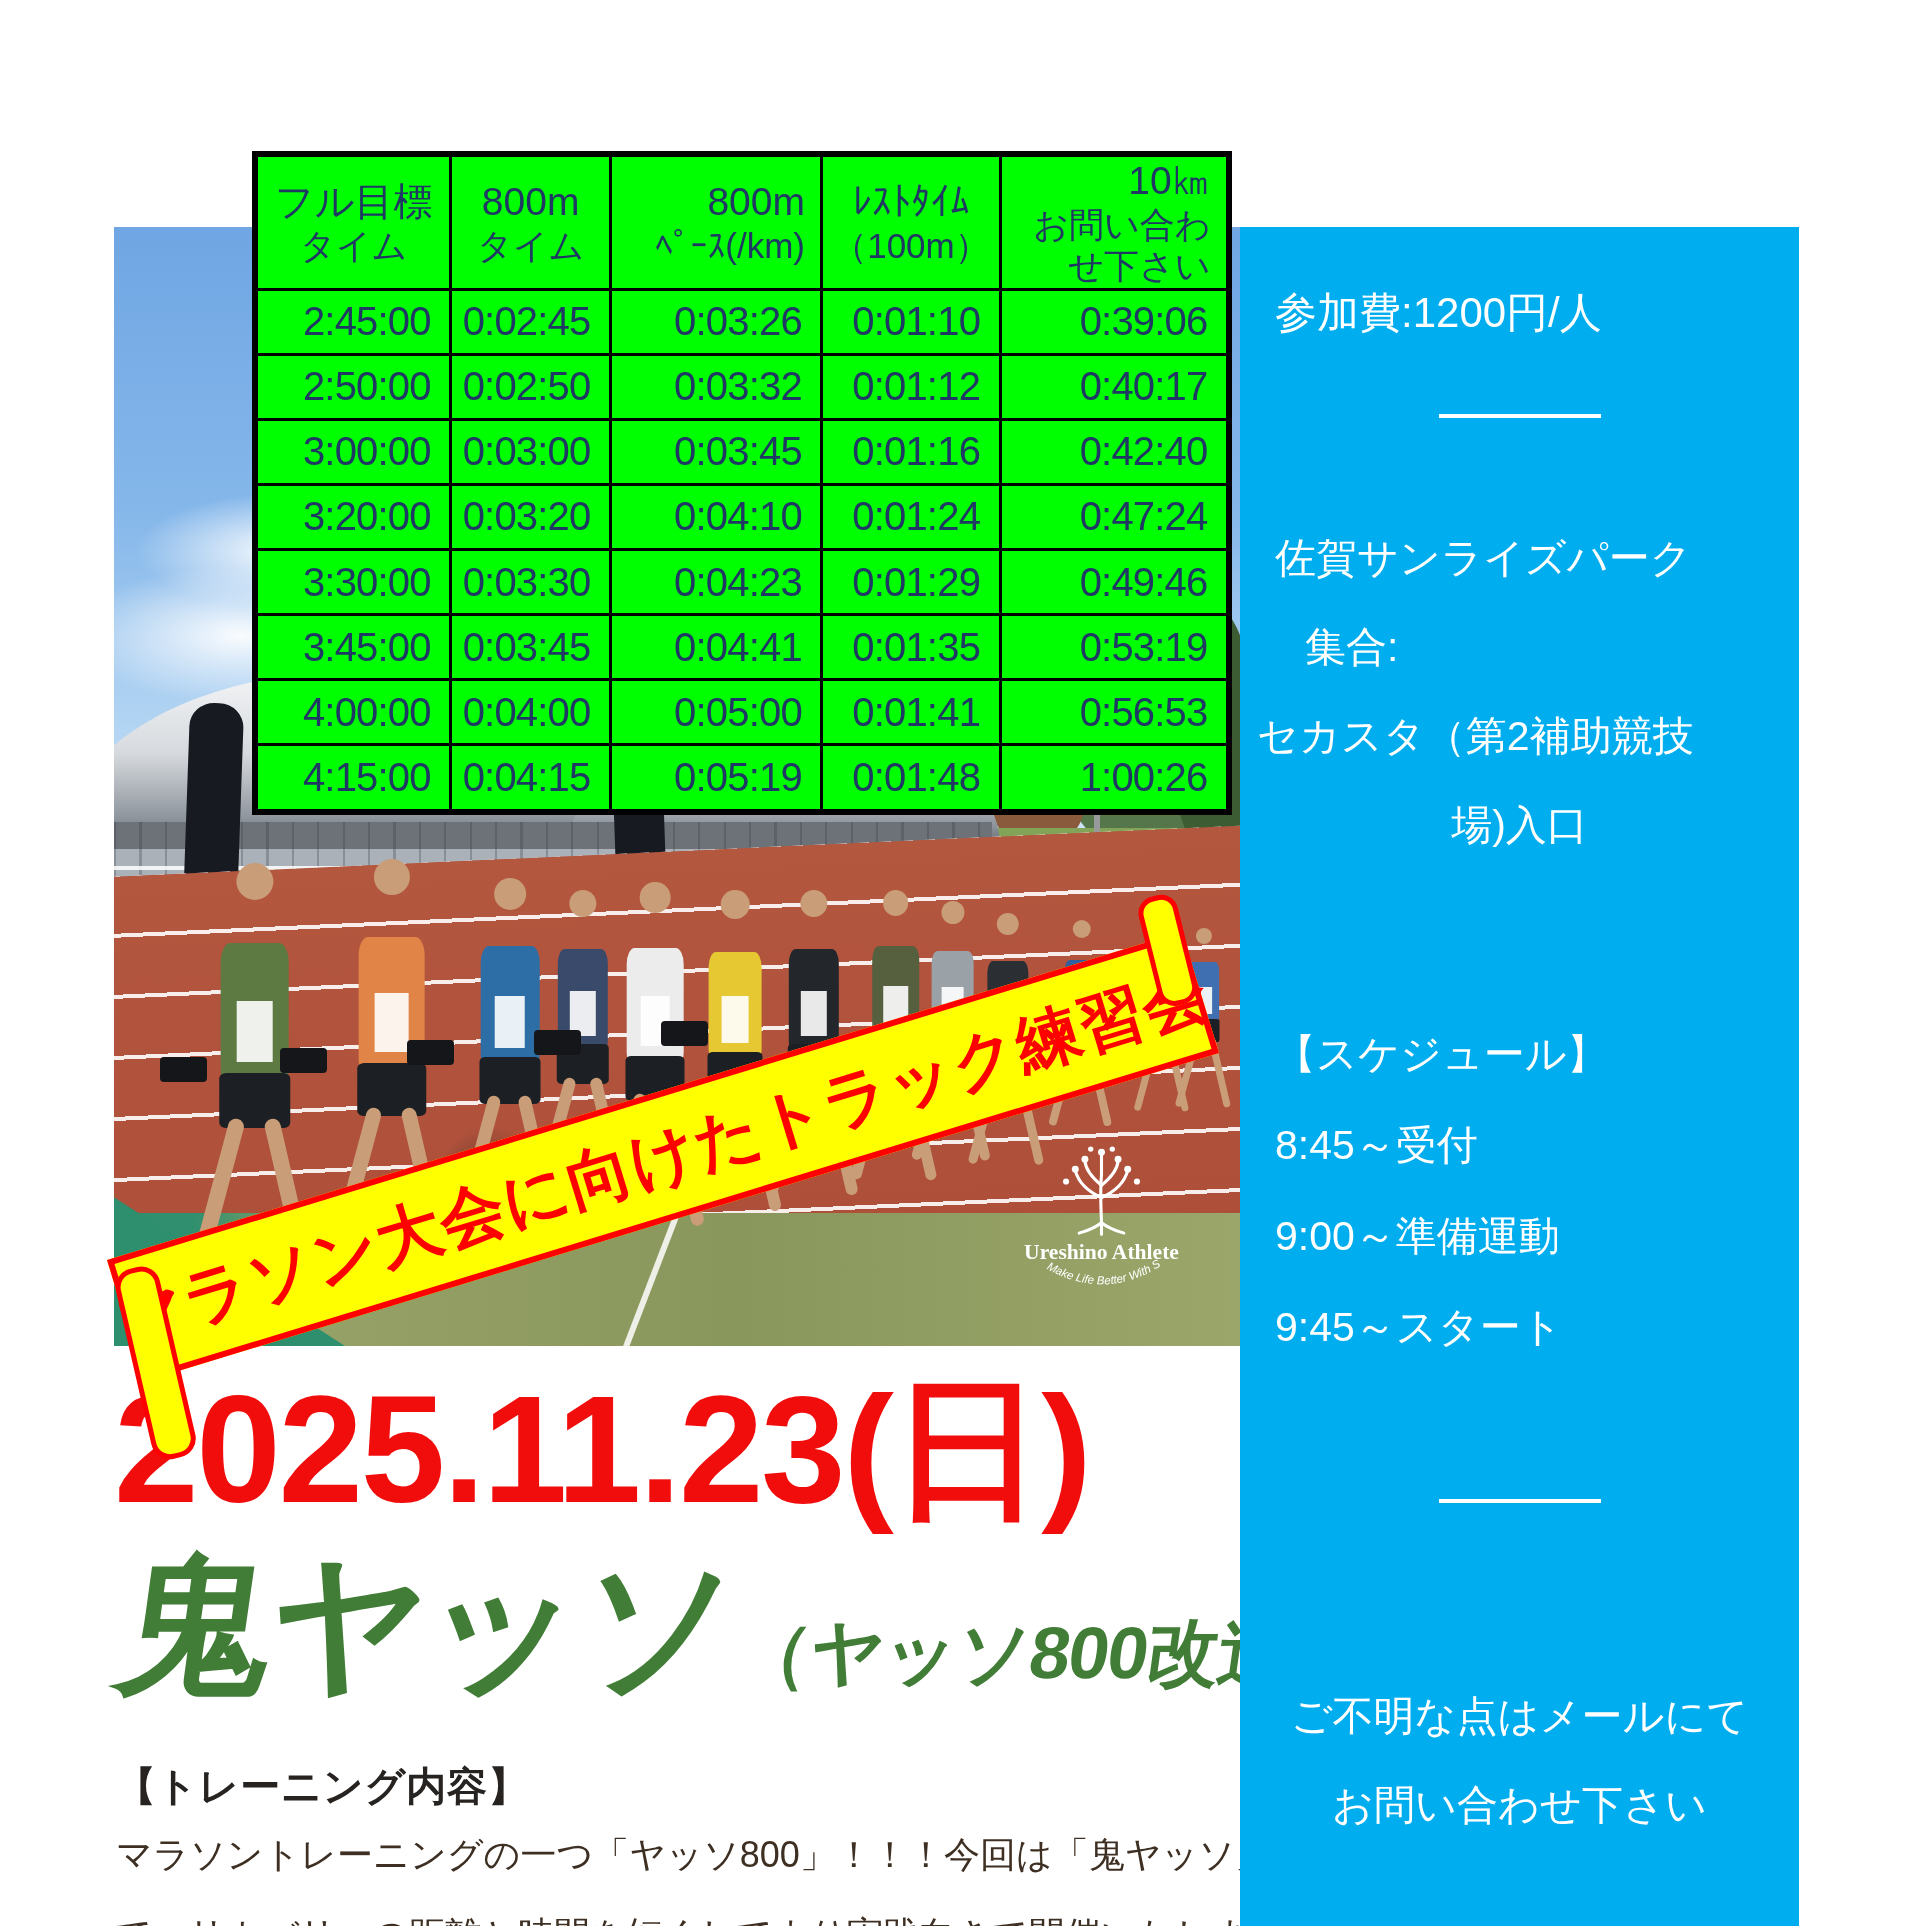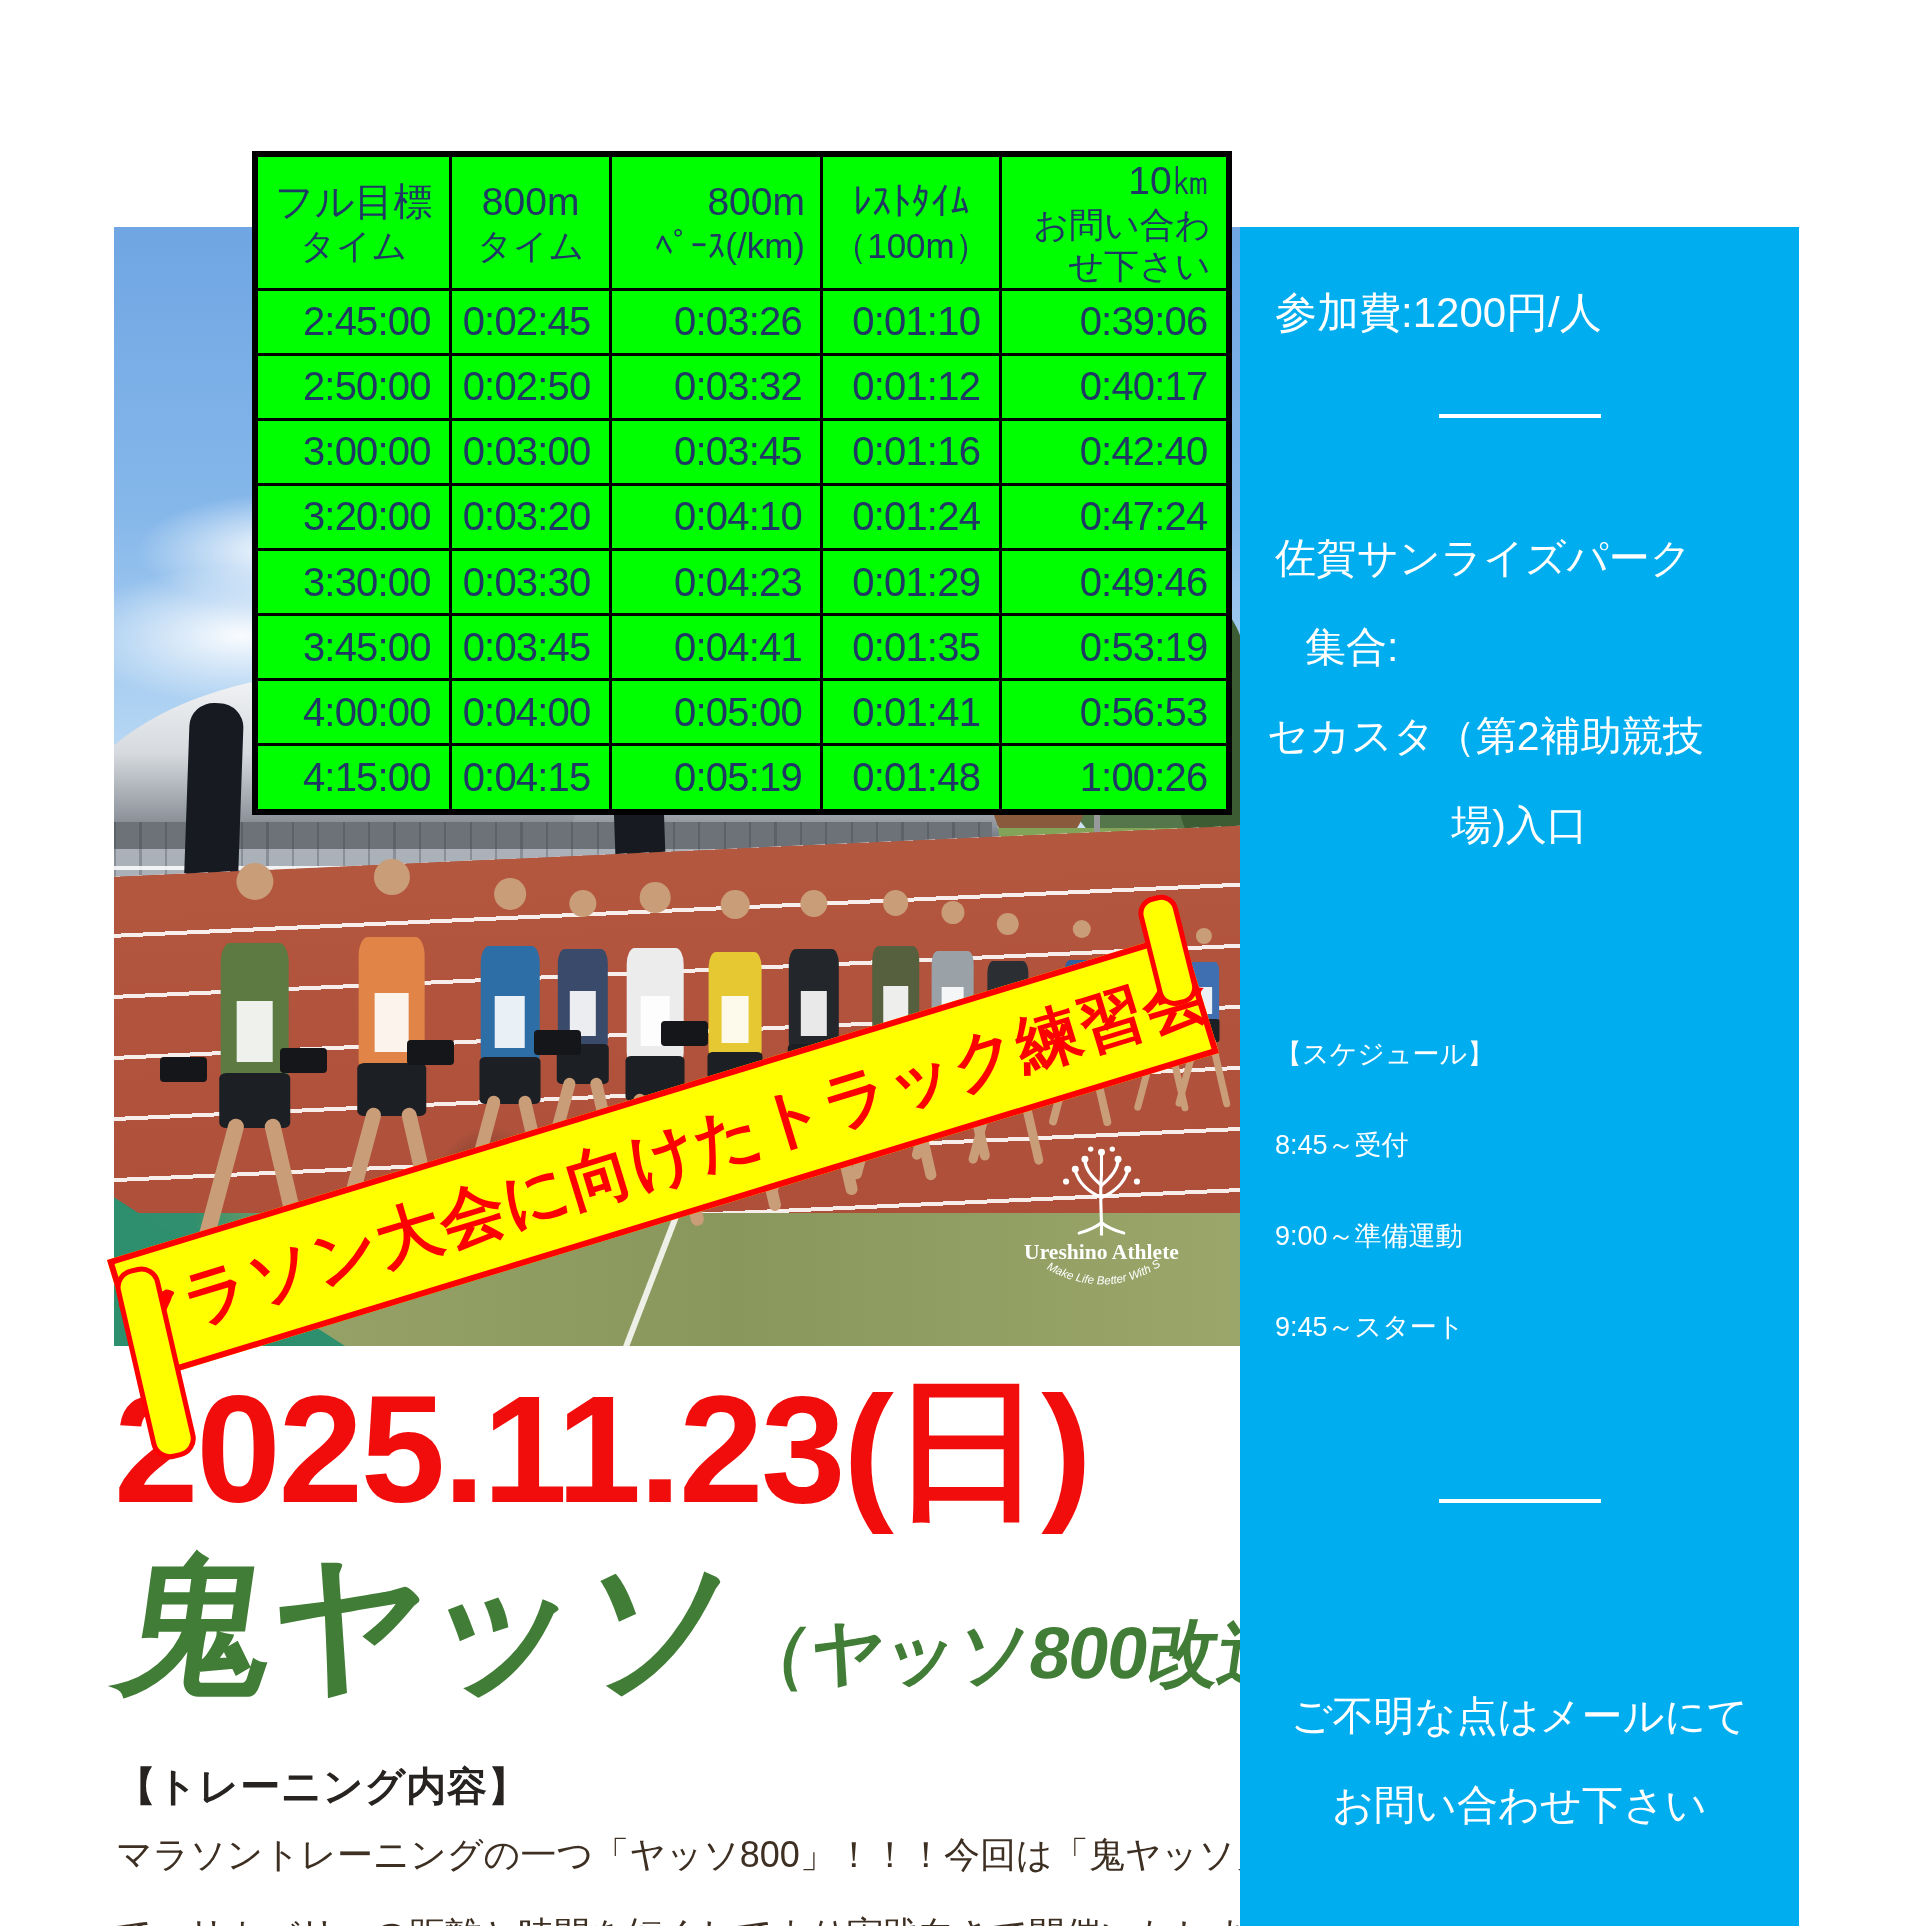--- a/index.html
+++ b/index.html
@@ -90,23 +90,23 @@
 
   
   .sidebar{position:absolute;left:1240px;top:227px;width:559px;height:2244px;background:#00aeef;color:#fff;z-index:5}
   .sidebar .fee{position:absolute;left:35px;top:58px;font-size:42px;white-space:nowrap}
   .sidebar .rule{position:absolute;left:50%;transform:translateX(-50%);width:162px;height:3.5px;background:#fff}
   .rule1{top:187px}
   .rule2{top:1272px}
   .meeting{position:absolute;left:0;top:287px;width:100%;font-size:41px;line-height:89px}
   .meeting div:nth-child(1){padding-left:35px}
   .meeting div:nth-child(2){padding-left:65px}
-  .meeting div:nth-child(3){padding-left:27px}
+  .meeting div:nth-child(3){padding-left:17px}
   .meeting div:nth-child(4){text-align:center}
-  .schedule{position:absolute;left:0;top:782px;width:100%;font-size:27px;line-height:91px}
+  .schedule{position:absolute;left:0;top:782px;width:100%;font-size:41px;line-height:91px}
   .schedule div{padding-left:35px;white-space:nowrap}
   .contact{position:absolute;left:0;top:1445px;width:100%;font-size:41px;line-height:89px;text-align:center}
 </style>
 </head>
 <body>
 
 <div class="page">
 
   <div class="photo">
     <div class="sky"></div>

